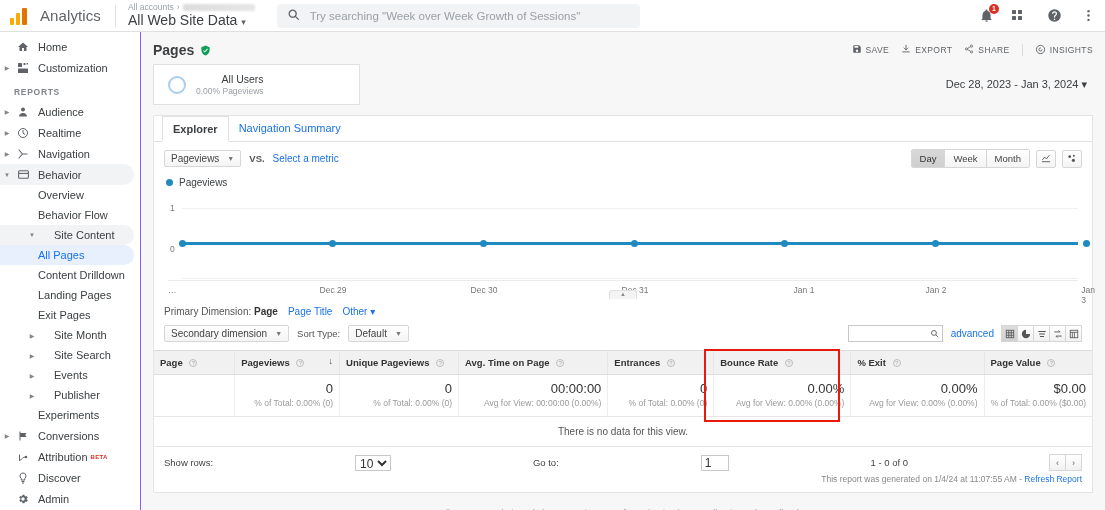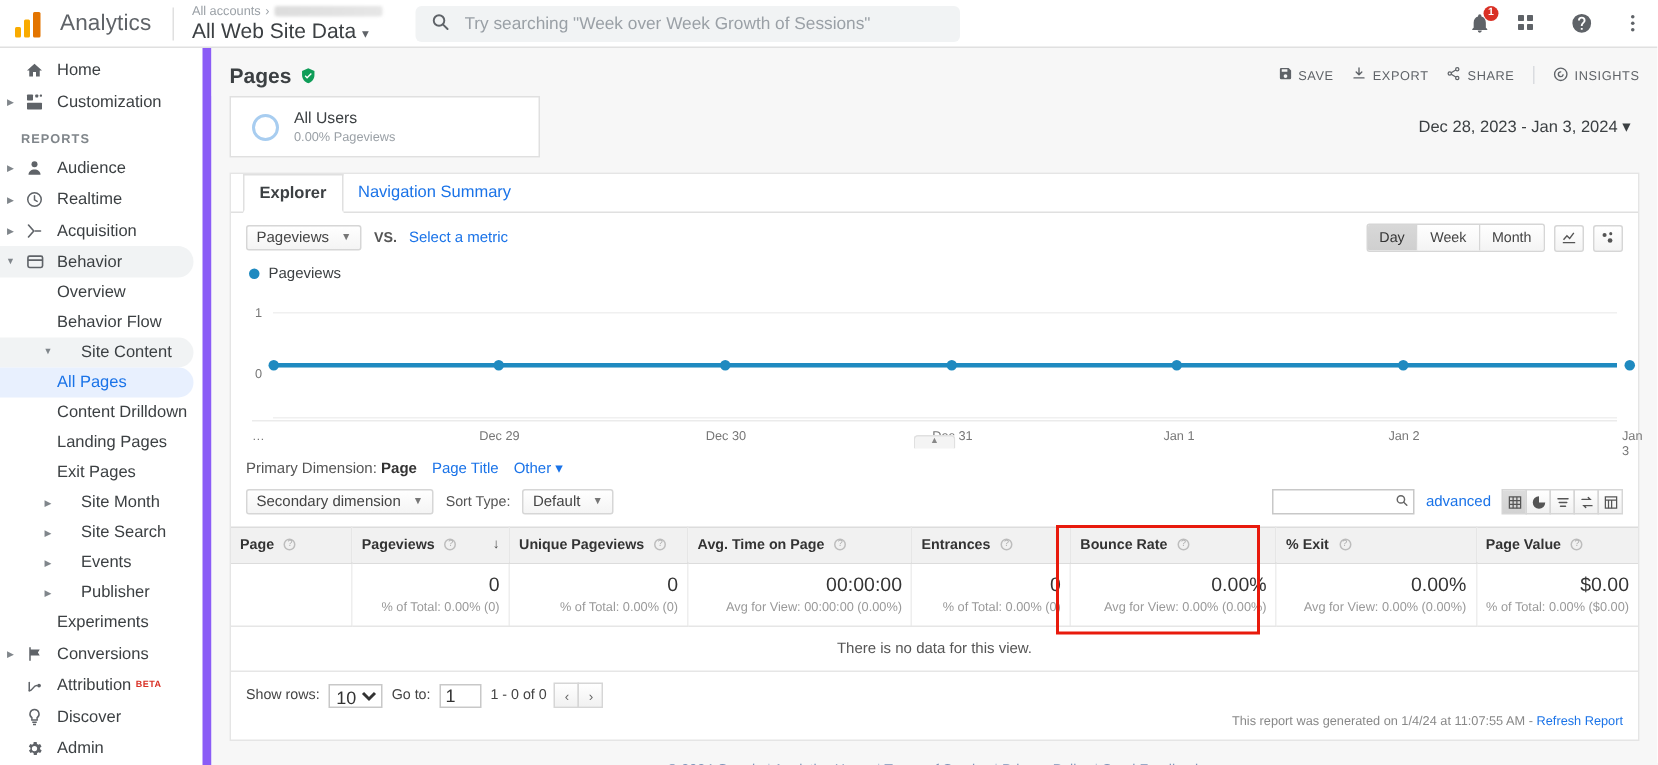--- a/index.html
+++ b/index.html
@@ -54,21 +54,21 @@
     padding: 0 1px; font-weight: bold;
   }
   .grid-icon span { display:block; width:4px; height:4px; background:#5f6368; position:absolute; border-radius:.5px;}
 
   
   .body-row { display: flex; height: 478px; }
 
   
   .sidebar {
     width: 141px; flex: none; background: #fff;
-    border-right: 6px solid #8b5cf6; padding-top: 4px;
+    border-right: 1px solid #8b5cf6; padding-top: 4px;
     font-size: 11px;
   }
   .s-item { display: flex; align-items: center; height: 20px; cursor: pointer; position: relative; }
   .s-arrow { width: 14px; text-align: center; font-size: 6px; color: #80868b; flex: none; }
   .s-ico { width: 18px; flex: none; display: flex; align-items: center; justify-content: center; color: #5f6368; }
   .s-label { color: #3c4043; font-size: 11px; padding-left: 6px; white-space: nowrap; }
   .s-item.lvl0 { padding-left: 0; height: 21px; }
   .s-section {
     font-size: 8.5px; color: #80868b; letter-spacing: .7px;
     padding: 9px 0 4px 14px; font-weight: 600;
@@ -92,21 +92,21 @@
   .page-head {
     display: flex; align-items: center; padding: 10px 12px 6px 12px; background: #f7f7f7;
   }
   .page-title { font-size: 14px; color: #3c4043; font-weight: bold; }
   .verif { width: 11px; height: 11px; margin-left: 6px; }
   .head-actions { margin-left: auto; display: flex; align-items: center; gap: 12px; }
   .ha { display: flex; align-items: center; gap: 4px; font-size: 8.5px; color: #5f6368;
         letter-spacing: .4px; cursor: pointer; }
   .ha-sep { width: 1px; height: 12px; background: #dadce0; }
 
-  .seg-row { display: flex; padding: 0 12px; gap: 6px; align-items: center; position: relative; }
+  .seg-row { display: flex; padding: 0 12px; gap: 6px; align-items: center; position: relative; text-align: right; }
   .seg-box {
     background: #fff; border: 1px solid #e0e0e0; height: 41px; width: 207px;
     display: flex; align-items: center; padding-left: 14px; gap: 10px;
   }
   .seg-box.dashed { background: #f7f7f7; border: 1px dashed #ccc; width: 216px; }
   .seg-circle { width: 18px; height: 18px; border-radius: 50%; border: 2px solid #a8cdf0; flex:none;}
   .seg-circle.grey { border-color: #d0d0d0; }
   .seg-t1 { font-size: 10.5px; color: #3c4043; }
   .seg-t2 { font-size: 8.5px; color: #9aa0a6; margin-top: 1px; }
   .seg-add { font-size: 10.5px; color: #80868b; }
@@ -203,21 +203,21 @@
   }
   td.numcell { text-align: right; }
   .bignum { font-size: 13px; color: #333; }
   .subnum { font-size: 8.5px; color: #999; margin-top: 2px; }
   .nodata { text-align: center; font-size: 10px; color: #555; padding: 9px 0 9px 0; background: #fff; border-bottom: 1px solid #e6e6e6;}
 
   .highlight-box {
     position: absolute; border: 2px solid #e81a0c; pointer-events: none; z-index: 20;
   }
 
-  .pager { display: flex; align-items: center; justify-content: flex-start; gap: 6px;
+  .pager { display: flex; align-items: center; justify-content: space-between; gap: 6px;
            padding: 7px 10px 2px 10px; font-size: 9.5px; color: #444; }
   .pager select, .pager .gotobox {
     border: 1px solid #c8c8c8; background: #fff; font-size: 12px; font-family: inherit;
     height: 16px; color: #333;
   }
   .gotobox { width: 28px; text-align: left; padding-left: 3px; line-height: 14px; }
   .pgbtns { display: flex; }
   .pgb { width: 17px; height: 17px; border: 1px solid #d6d6d6; margin-left: -1px;
          background: linear-gradient(#fff,#f1f1f1); display: flex; align-items: center;
          justify-content: center; font-size: 9px; color: #666; cursor: pointer; }
@@ -341,21 +341,21 @@
       </div>
 
       <div class="s-item lvl0">
         <div class="s-arrow">▶</div>
         <div class="s-ico">
           <svg width="12" height="12" viewBox="0 0 24 24" fill="none" stroke="#5f6368" stroke-width="2.2" stroke-linecap="round">
             <path d="M4 4l7 8-7 8"></path>
               <path d="M13 12h7"></path>
           </svg>
         </div>
-        <div class="s-label">Acquisition</div>
+        <div class="s-label">Navigation</div>
       </div>
 
       <div class="s-item lvl0 active-grey">
         <div class="s-arrow">▼</div>
         <div class="s-ico">
           <svg width="13" height="13" viewBox="0 0 24 24" fill="none" stroke="#5f6368" stroke-width="2">
             <rect x="3" y="5" width="18" height="14" rx="2"></rect>
               <path d="M3 10h18"></path>
           </svg>
         </div>
@@ -572,21 +572,21 @@
           <div class="pt" style="left:613px; top:48px"></div>
           <div class="pt" style="left:764px; top:48px"></div>
           <div class="pt" style="left:915px; top:48px"></div>
         </div>
 
         <div class="xaxis">
           <div class="xt first" style="left:0px">…</div>
           <div class="xt" style="left:165px">Dec 29</div>
           <div class="xt" style="left:316px">Dec 30</div>
           <div class="xt" style="left:467px">Dec 31</div>
-          <div class="xt" style="left:618px">Jan 1</div>
+          <div class="xt" style="left:636px">Jan 1</div>
           <div class="xt" style="left:768px">Jan 2</div>
           <div class="xt last" style="left:927px">Jan 3</div>
           <div class="chart-collapse">▲</div>
         </div>
 
         <div class="dim-row">
           <span class="dim-lab">
             <span>Primary Dimension:</span>
             <b>Page</b>
           </span>

